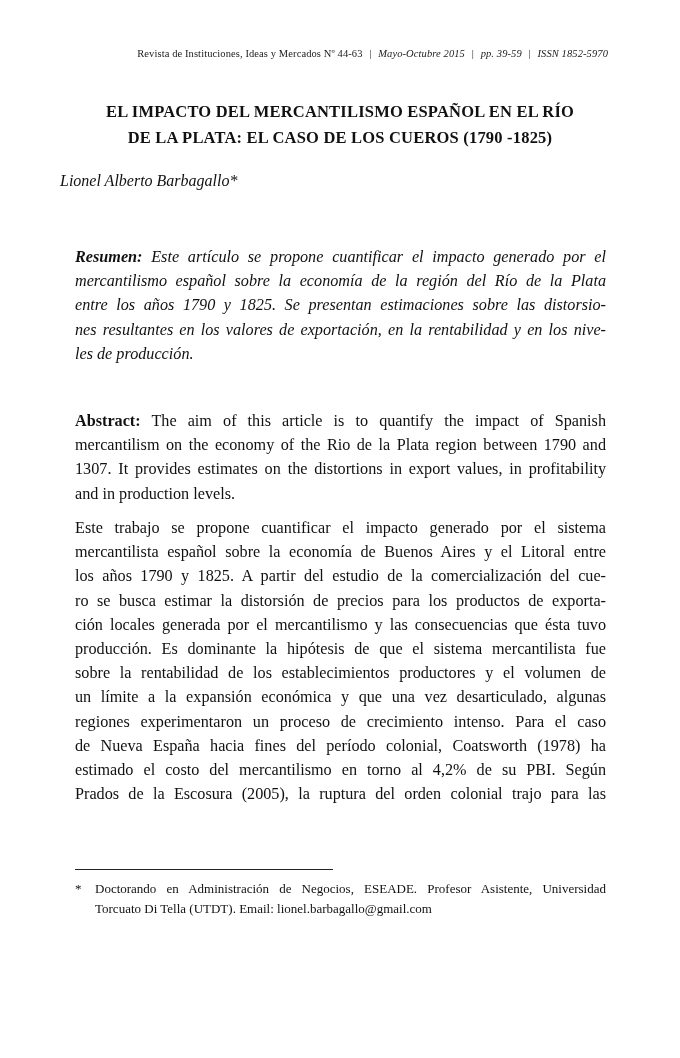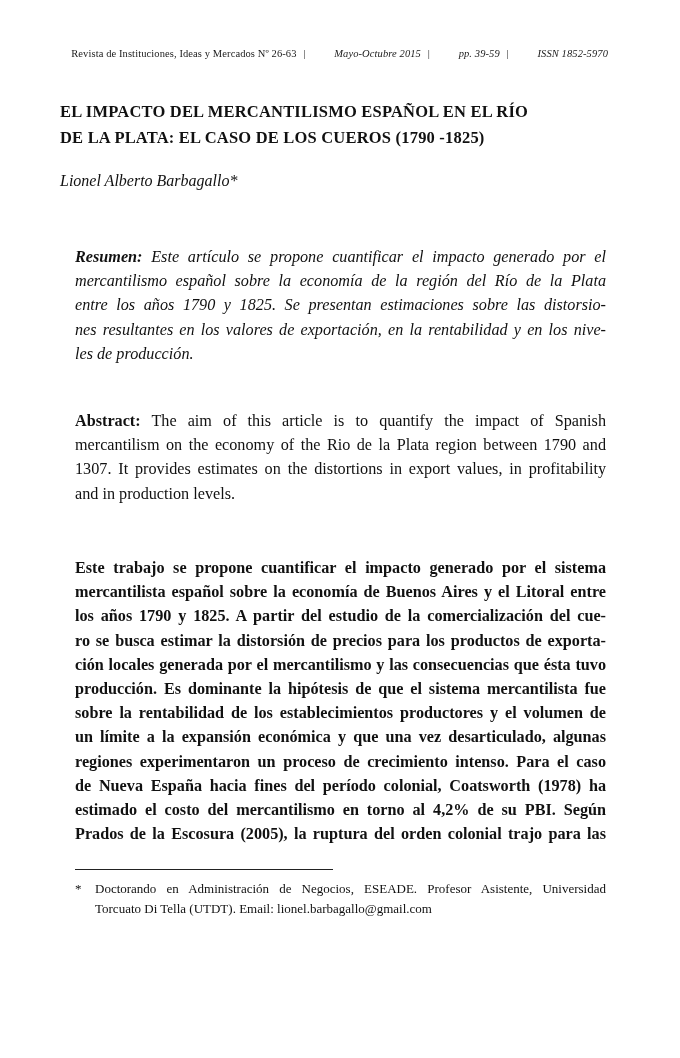--- a/index.html
+++ b/index.html
@@ -23,28 +23,28 @@
     }
     .running-header {
       position: absolute;
       top: 48px;
       right: 72px;
       font-size: 10.5px;
       letter-spacing: 0.1px;
       white-space: nowrap;
       color: #1a1a1a;
     }
-    .running-header .it { font-style: italic; margin-left: 22px; }
+    .running-header .it { font-style: italic; }
     .running-header .sep { padding: 0 4px; }
     .title {
       position: absolute;
       top: 99px;
       left: 60px;
       width: 560px;
-      text-align: left;
+      text-align: center;
       font-weight: bold;
       font-size: 16.5px;
       line-height: 26px;
       letter-spacing: 0.2px;
     }
     .author {
       position: absolute;
       top: 171px;
       left: 60px;
       width: 560px;
@@ -68,21 +68,21 @@
       text-align-last: justify;
       white-space: nowrap;
       height: 24.2px;
       overflow: visible;
     }
     .block .line.last {
       text-align-last: left;
     }
     .resumen { top: 245px; font-style: italic; }
     .abstract { top: 393px; margin-top: 16px; }
-    .body-text { top: 556px; font-weight: bold; }
+    .body-text { top: 516px; }
     .label-bold { font-weight: bold; }
     .footnote-rule {
       position: absolute;
       top: 869px;
       left: 75px;
       width: 258px;
       height: 0;
       border-top: 1px solid #222222;
     }
     .footnote {
@@ -108,21 +108,21 @@
       text-align-last: justify;
     }
     .footnote .line.last { text-align-last: left; }
   </style>
 </head>
 <body>
 
 <div class="page">
 
   <div class="running-header">
-    <span>Revista de Instituciones, Ideas y Mercados Nº 26-63</span>
+    <span>Revista de Instituciones, Ideas y Mercados Nº 44-63</span>
     <span class="sep">|</span>
     <span class="it">Mayo-Octubre 2015</span>
     <span class="sep">|</span>
     <span class="it">pp. 39-59</span>
     <span class="sep">|</span>
     <span class="it">ISSN 1852-5970</span>
   </div>
 
   <div class="title">
     <div>EL IMPACTO DEL MERCANTILISMO ESPAÑOL EN EL RÍO</div>

